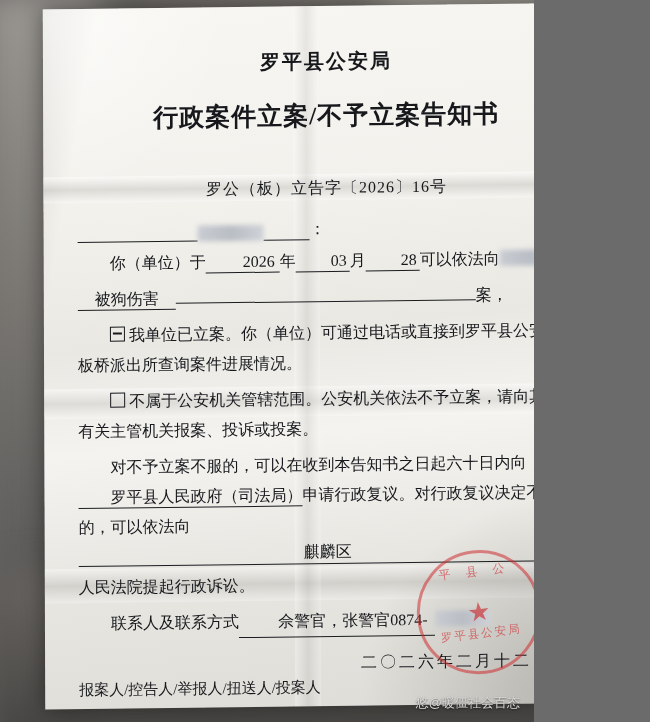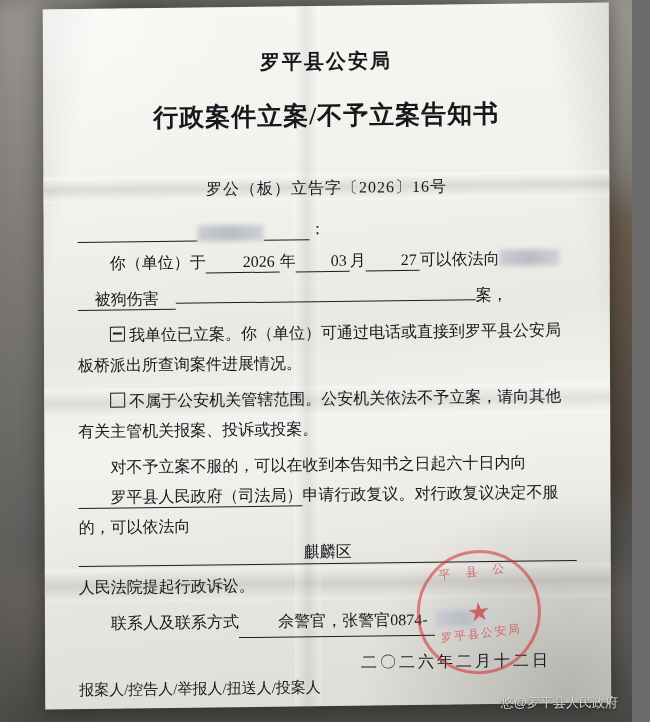--- a/index.html
+++ b/index.html
@@ -8,21 +8,21 @@
   }
   body {
     width: 650px;
     height: 722px;
     overflow: hidden;
     font-family: "Liberation Serif", "DejaVu Serif", serif;
     background: #6b6b6b;
   }
   #page {
     position: relative;
-    width: 632px;
+    width: 534px;
     height: 722px;
     overflow: hidden;
     background: linear-gradient(120deg, #5e5d5b 0%, #6d6a66 20%, #7b7771 45%, #5c5a58 70%, #4e4c4a 100%);
   }
 
   
   .bg-blob {
     position: absolute;
     filter: blur(18px);
   }
@@ -301,21 +301,21 @@
       <div class="doc-number">罗公（板）立告字〔2026〕16号</div>
 
       <div class="addressee">
         <span class="rule rule-addr"></span>
           <span class="redact" style="width:66px;"></span>
           <span class="rule" style="width:46px;"></span>
           <span>：</span>
       </div>
 
       <p class="para">
-        <span>你（单位）于</span><span class="line-blank w-year">2026</span><span>年</span><span class="line-blank w-month">03</span><span>月</span><span class="line-blank w-day">27</span><span>可以依法向</span><span class="redact" style="width:60px;"></span>
+        <span>你（单位）于</span><span class="line-blank w-year">2026</span><span>年</span><span class="line-blank w-month">03</span><span>月</span><span class="line-blank w-day">28</span><span>可以依法向</span><span class="redact" style="width:60px;"></span>
       </p>
 
       <p class="para noind">
         <span class="line-blank" style="min-width:98px;">被狗伤害</span><span class="rule" style="width:300px;"></span><span>案，</span>
       </p>
 
       <p class="para">
         <span class="chk checked"></span><span>我单位已立案。你（单位）可通过电话或直接到罗平县公安局板桥派出所查询案件进展情况。</span>
       </p>
 
@@ -344,15 +344,15 @@
     </div>
 
     <div id="seal">
       <div class="seal-arc">平 县 公</div>
       <div class="seal-star">★</div>
       <div class="seal-bottom">罗平县公安局</div>
     </div>
   </div>
 
 
-  <div id="wm-handle">悠@罗平县人民政府</div>
+  <div id="wm-handle">悠@暖僵社会百态</div>
 
 </div>
 
 </body></html>

